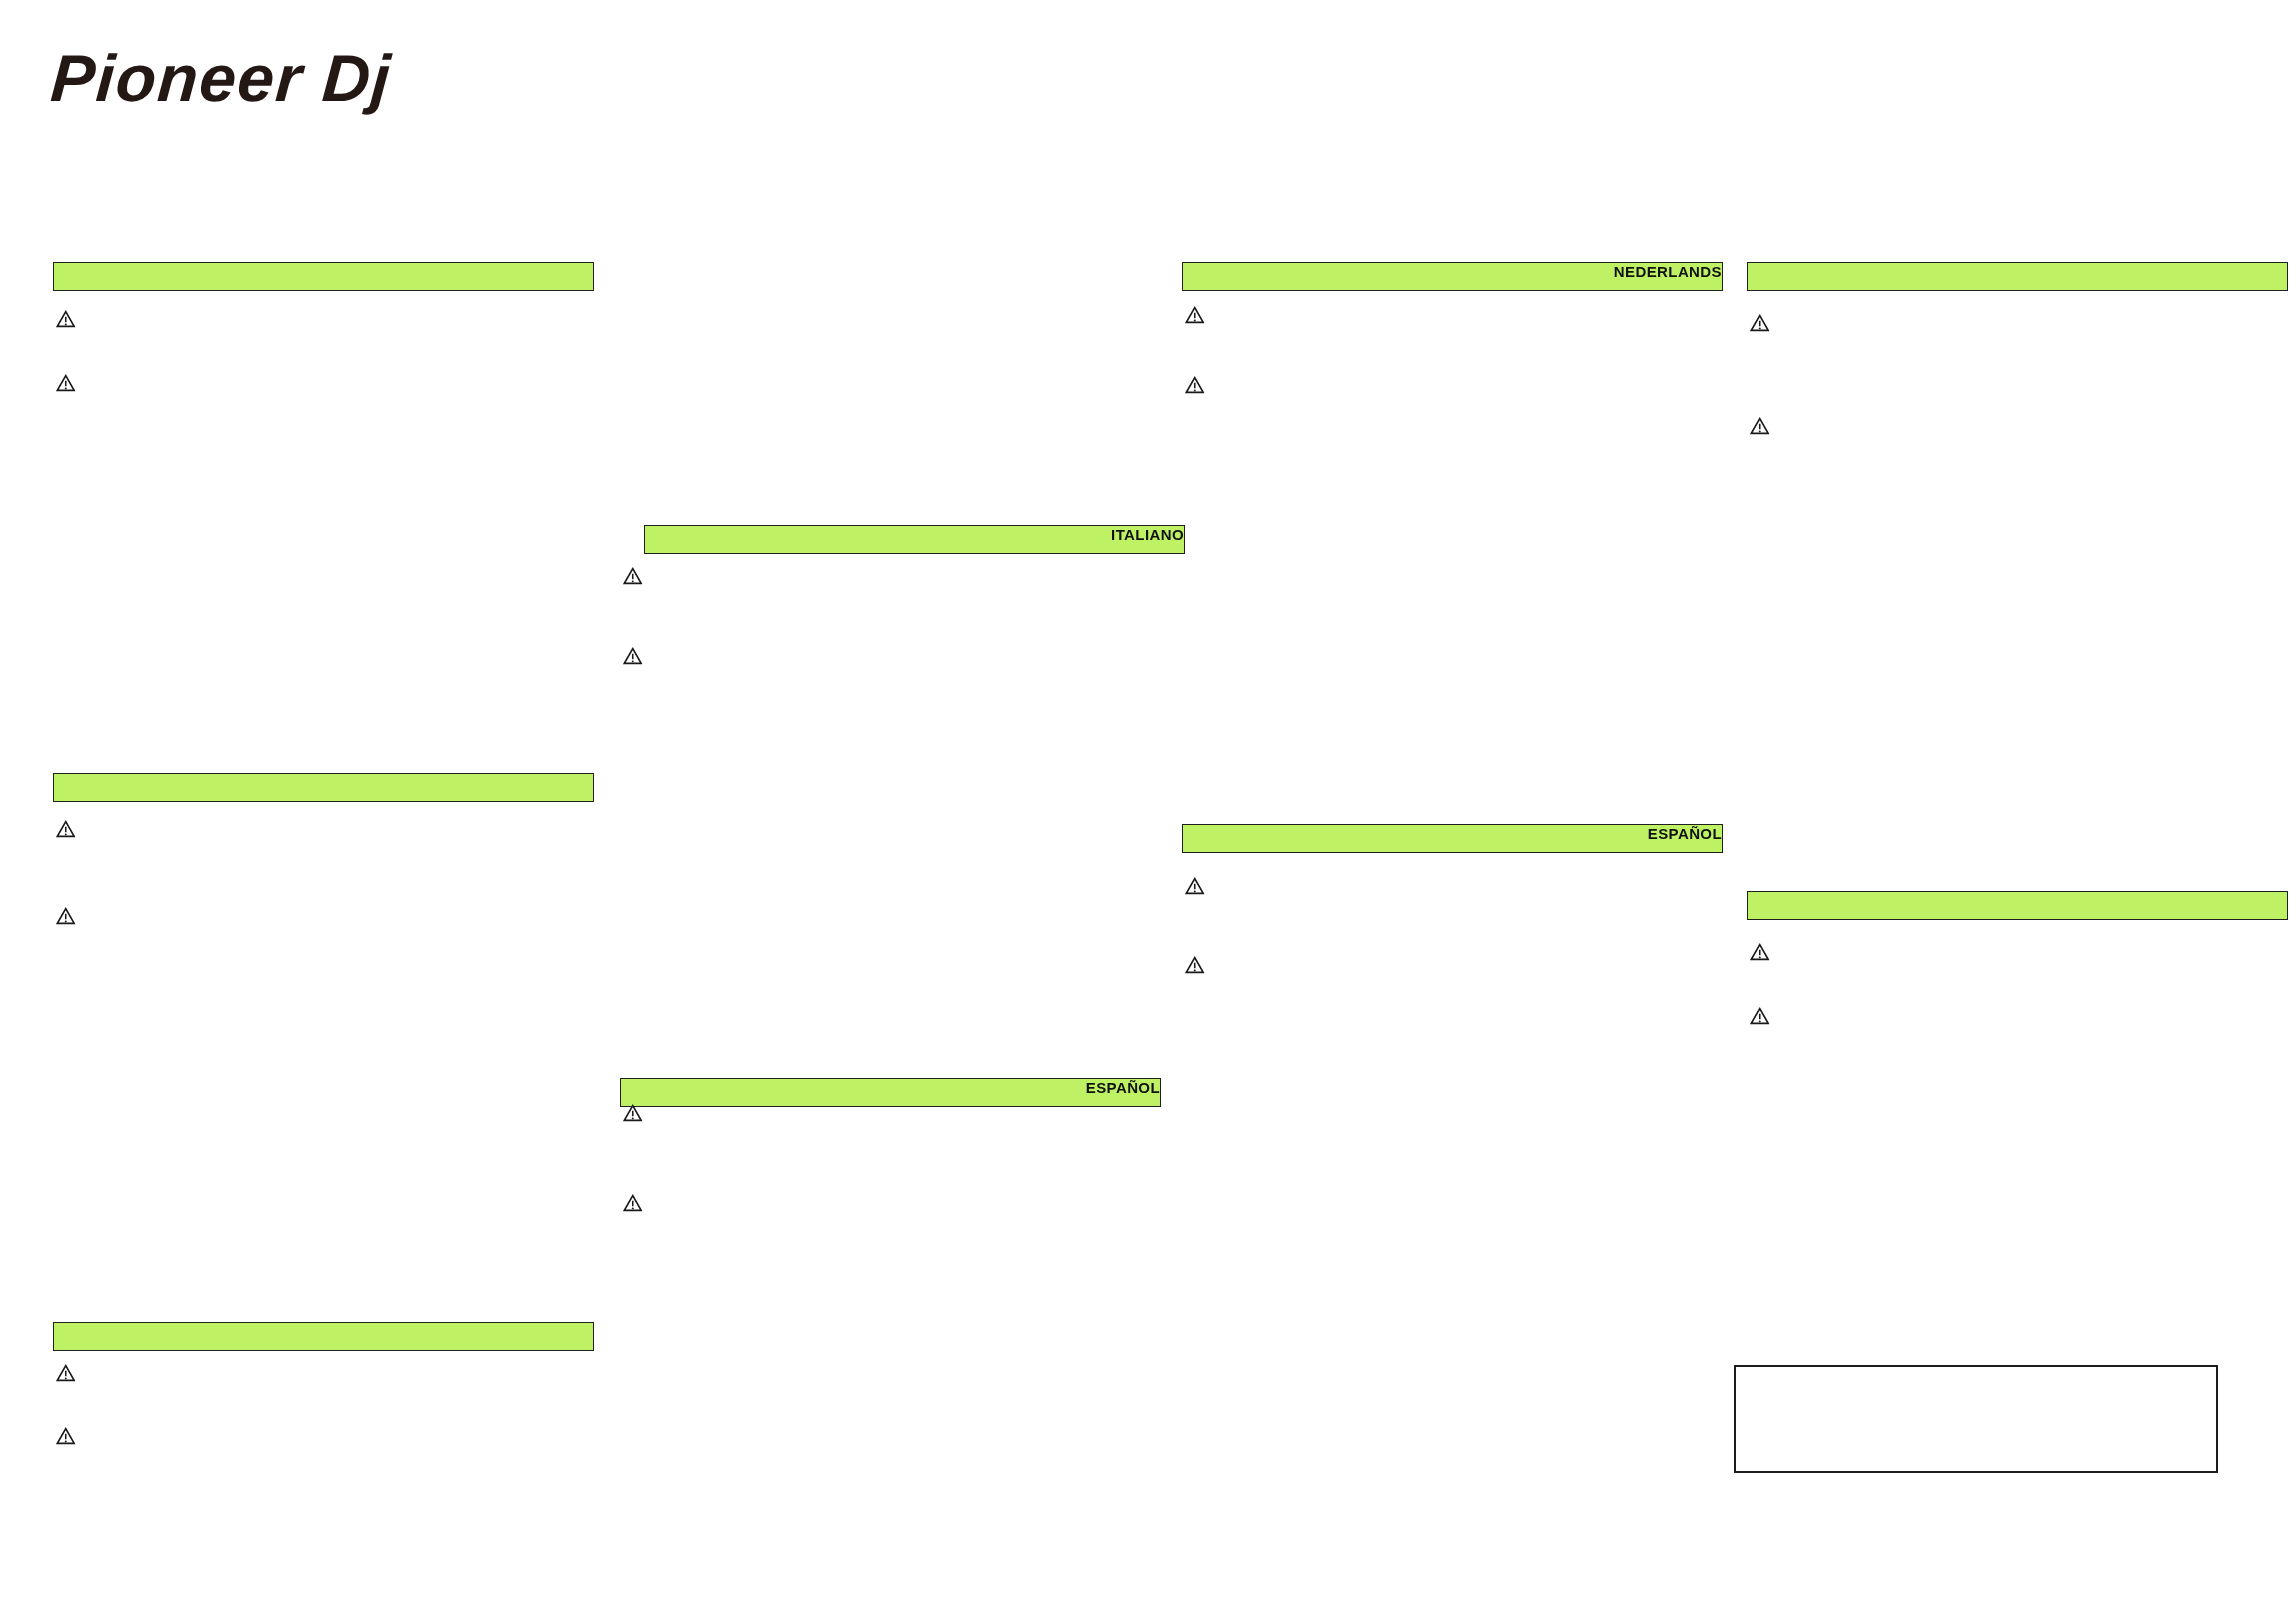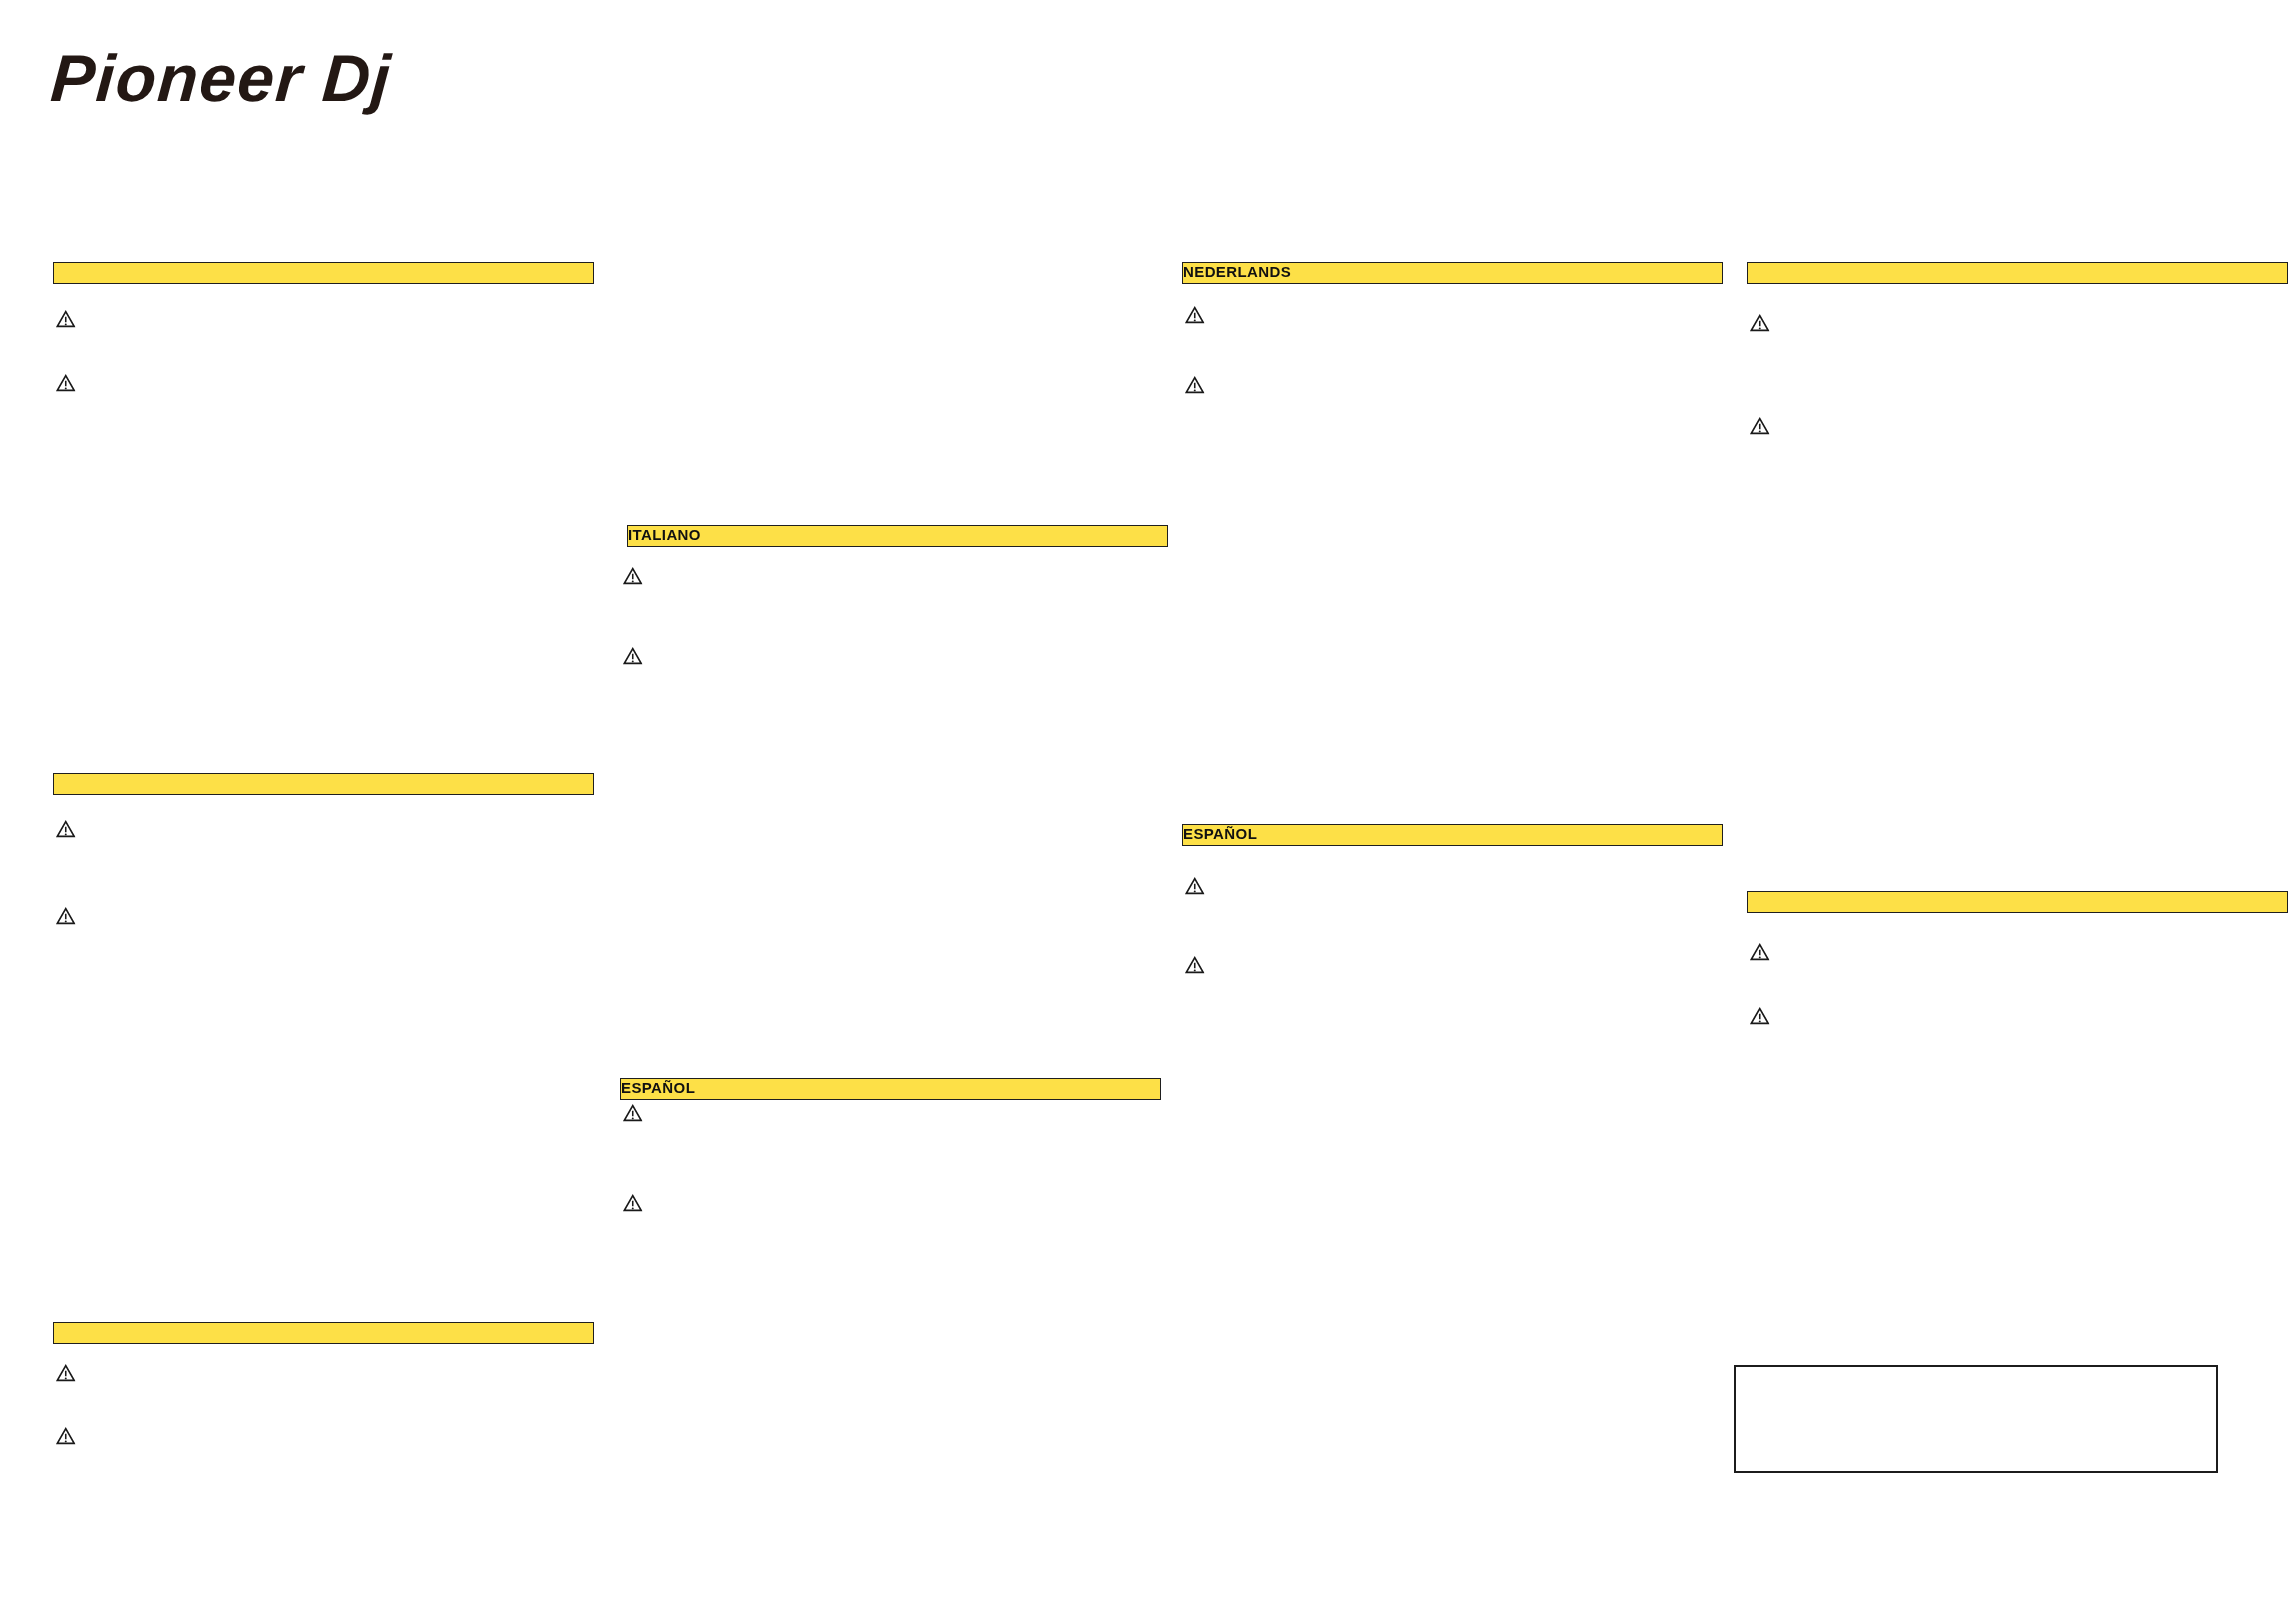--- a/index.html
+++ b/index.html
@@ -29,25 +29,25 @@
     color: #231814;
     transform: skewX(-4deg);
     white-space: nowrap;
     user-select: none;
   }
 
   
   .hbox {
     position: absolute;
     width: 541px;
-    height: 22px;
+    height: 29px;
     border: 1.8px solid #1f1f1f;
     box-sizing: border-box;
-    background: #fde047;
-    text-align: left;
+    background: #bef264;
+    text-align: right;
   }
   .hbox span {
     display: block;
     line-height: 18px;
     font-size: 15px;
     font-weight: bold;
     letter-spacing: 0.4px;
     color: #111111;
     font-family: "Liberation Sans", sans-serif;
   }
@@ -126,21 +126,21 @@
       <svg viewBox="0 0 27 25" width="19.5" height="18">
         <use href="#warn-tri"></use>
       </svg>
     </div>
   <div class="warn" style="left:56px; top:1427px;">
       <svg viewBox="0 0 27 25" width="19.5" height="18">
         <use href="#warn-tri"></use>
       </svg>
     </div>
 
-  <div class="hbox" style="left:627px; top:525px;">
+  <div class="hbox" style="left:644px; top:525px;">
     <span>ITALIANO</span>
   </div>
   <div class="warn" style="left:623px; top:567px;">
       <svg viewBox="0 0 27 25" width="19.5" height="18">
         <use href="#warn-tri"></use>
       </svg>
     </div>
   <div class="warn" style="left:623px; top:647px;">
       <svg viewBox="0 0 27 25" width="19.5" height="18">
         <use href="#warn-tri"></use>

